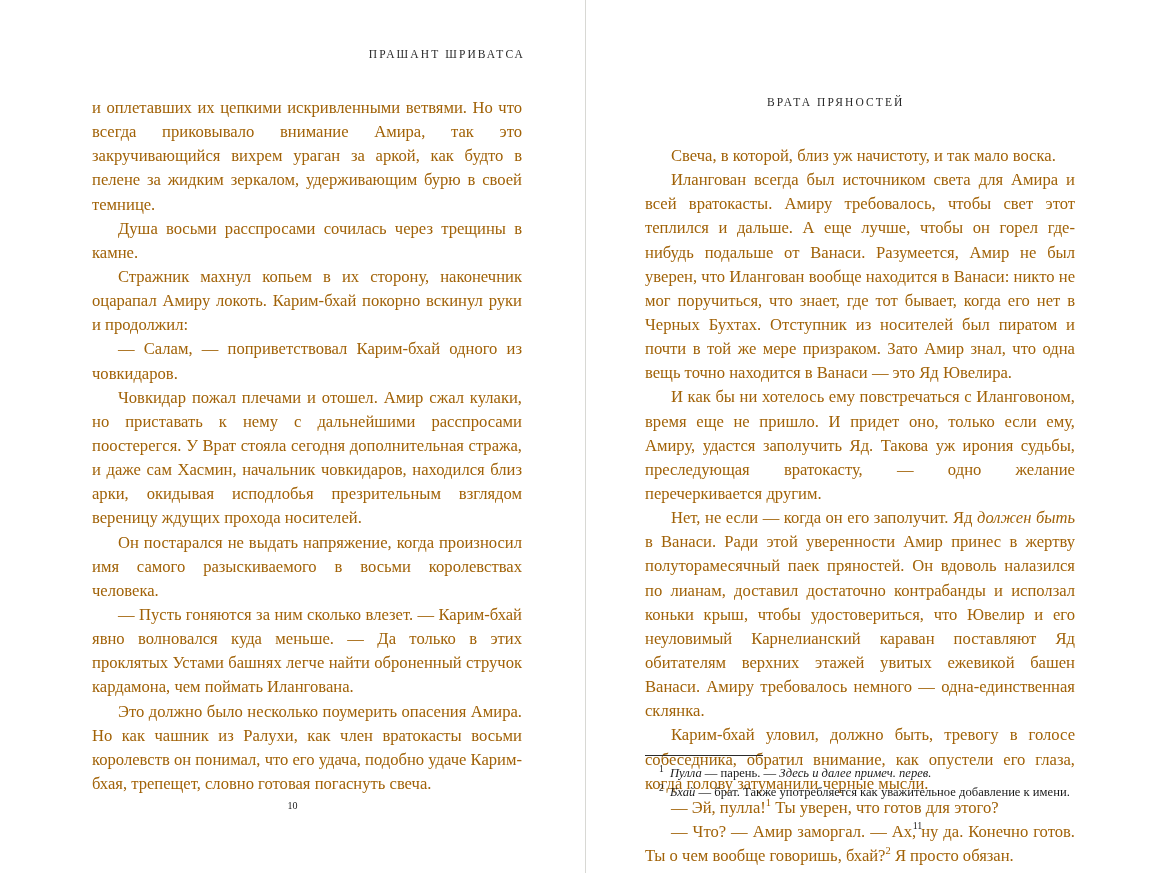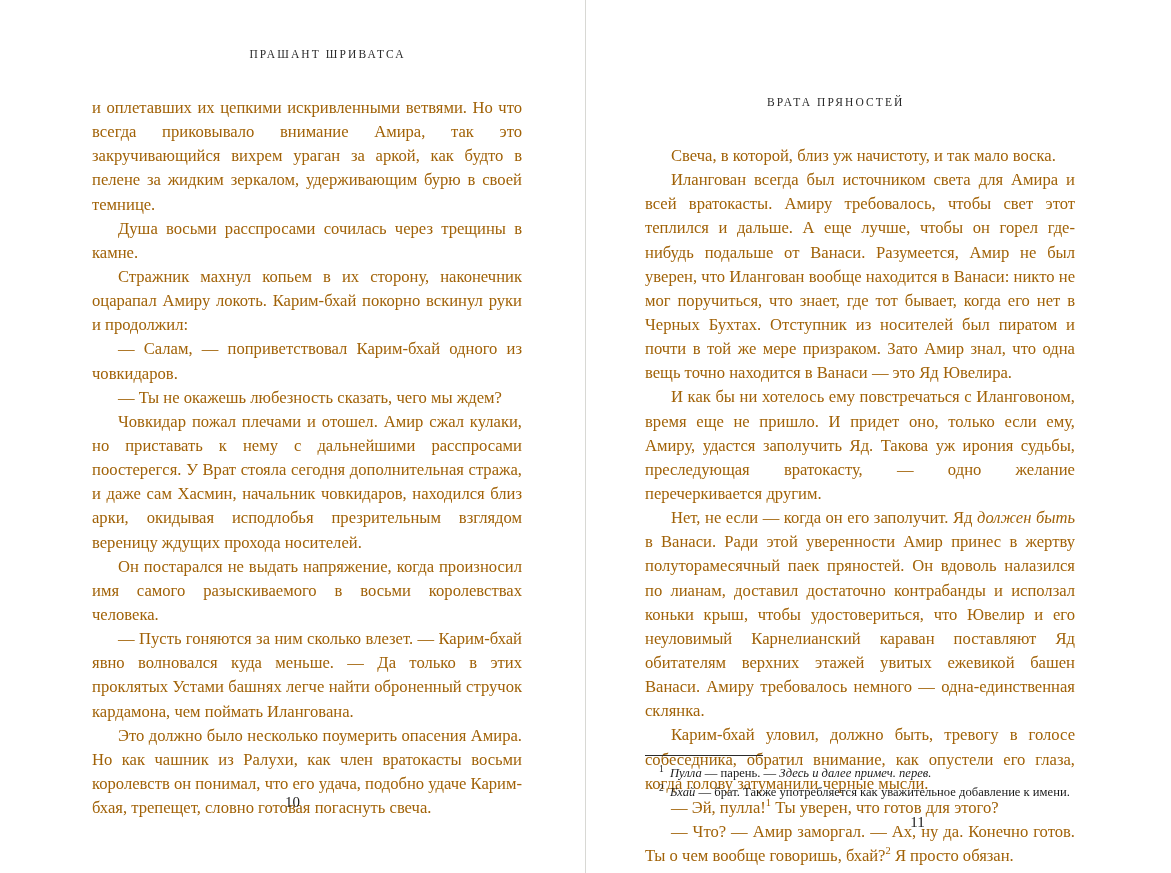--- a/index.html
+++ b/index.html
@@ -44,21 +44,21 @@
   .running-head {
     font-size: 11.5px;
     letter-spacing: 2.1px;
     text-transform: uppercase;
     text-align: center;
     color: #2a2a2a;
     margin-bottom: 36px;
     font-variant: small-caps;
   }
   .page-left .running-head {
-    text-align: center;
+    text-align: right;
     padding-left: 38px;
   }
   .page-right .running-head {
     text-align: left;
     padding-left: 122px;
   }
   .body-text p {
     margin: 0;
     font-size: 16.6px;
     line-height: 1.455;
@@ -75,21 +75,21 @@
   }
   .page-right .body-text {
     width: 430px;
   }
   .folio {
     position: absolute;
     bottom: 62px;
     left: 0;
     width: 585px;
     text-align: center;
-    font-size: 15px;
+    font-size: 10px;
     color: #1a1a1a;
   }
   .page-left .folio {
     padding-right: 38px;
   }
   .page-right .folio {
     padding-left: 40px;
   }
   .footnotes {
     position: absolute;
@@ -127,21 +127,20 @@
 
 <div class="spread">
 
   <div class="page page-left">
     <div class="running-head">Прашант Шриватса</div>
     <div class="body-text">
       <p class="noindent">и оплетавших их цепкими искривленными ветвями. Но что всегда приковывало внимание Амира, так это закручивающийся вихрем ураган за аркой, как будто в пелене за жидким зеркалом, удерживающим бурю в своей темнице.</p>
       <p>Душа восьми расспросами сочилась через трещины в камне.</p>
       <p>Стражник махнул копьем в их сторону, наконечник оцарапал Амиру локоть. Карим-бхай покорно вскинул руки и продолжил:</p>
       <p>— Салам, — поприветствовал Карим-бхай одного из човкидаров.</p>
-      <p>— Ты не окажешь любезность сказать, чего мы ждем?</p>
       <p>Човкидар пожал плечами и отошел. Амир сжал кулаки, но приставать к нему с дальнейшими расспросами поостерегся. У Врат стояла сегодня дополнительная стража, и даже сам Хасмин, начальник човкидаров, находился близ арки, окидывая исподлобья презрительным взглядом вереницу ждущих прохода носителей.</p>
       <p>Он постарался не выдать напряжение, когда произносил имя самого разыскиваемого в восьми королевствах человека.</p>
       <p>— Пусть гоняются за ним сколько влезет. — Карим-бхай явно волновался куда меньше. — Да только в этих проклятых Устами башнях легче найти оброненный стручок кардамона, чем поймать Илангована.</p>
       <p>Это должно было несколько поумерить опасения Амира. Но как чашник из Ралухи, как член вратокасты восьми королевств он понимал, что его удача, подобно удаче Карим-бхая, трепещет, словно готовая погаснуть свеча.</p>
     </div>
     <div class="folio">10</div>
   </div>
 
   <div class="gutter"></div>
 

